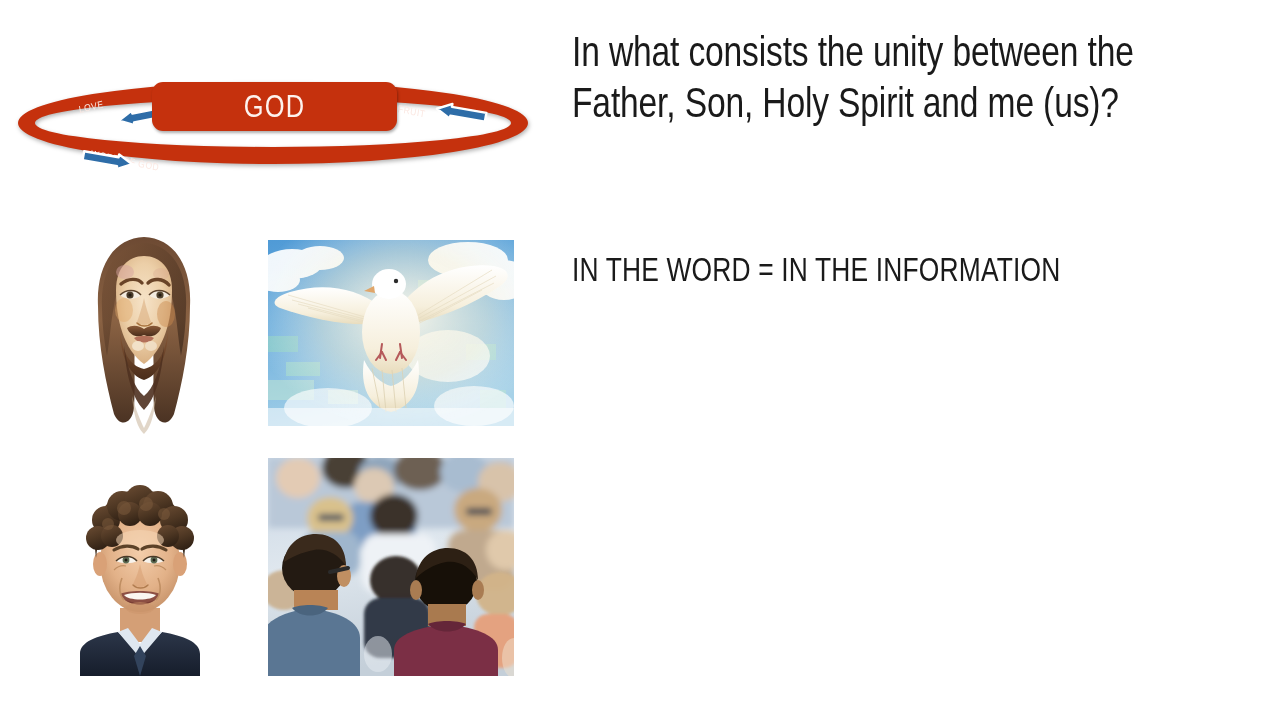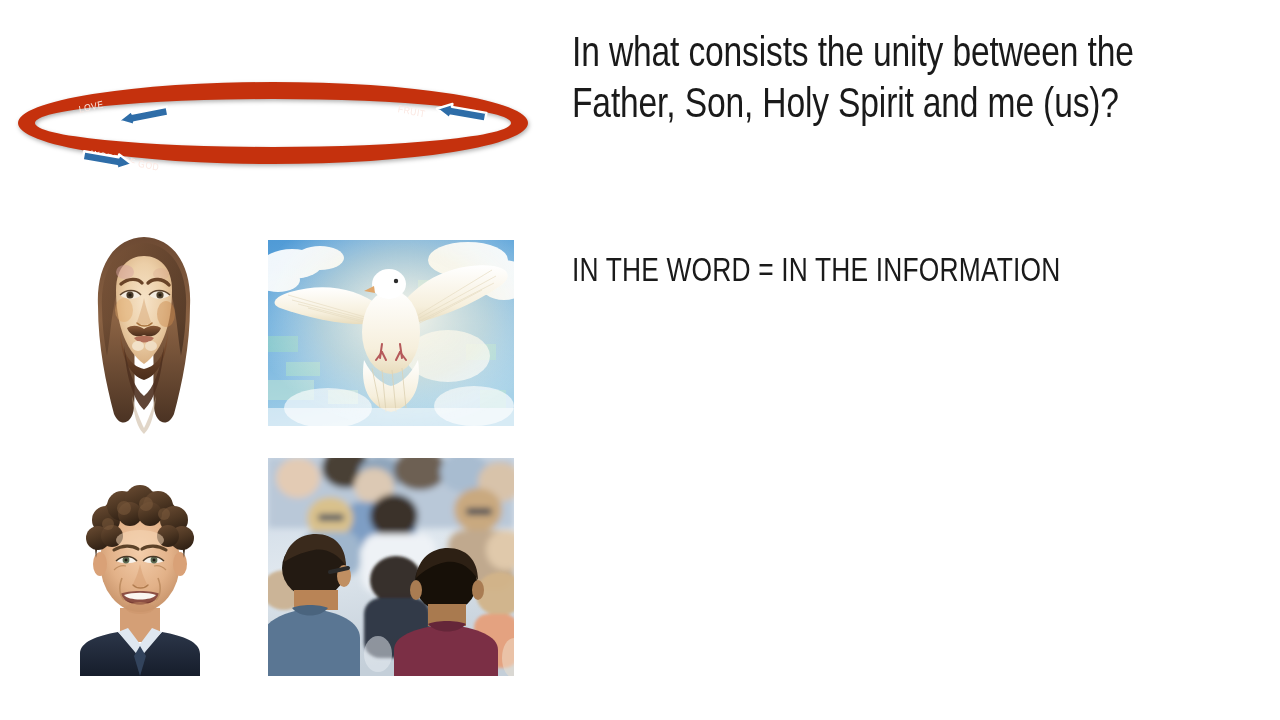--- a/index.html
+++ b/index.html
@@ -155,20 +155,23 @@
 
     <div class="ring-label fruit">FRUIT</div>
     <div class="arrow" style="left:417px; top:33px;">
       <svg width="52" height="16" viewBox="0 0 52 16" transform="rotate(10)">
         <g stroke="#FFFFFF" stroke-width="2.4" stroke-linejoin="round">
           <path d="M16,3.5 L16,0.5 L1.5,8 L16,15.5 L16,12.5 L51,12.5 L51,3.5 Z" fill="#2E6DA8"></path>
         </g>
       </svg>
     </div>
 
+    <div class="god-box">
+      <span class="god-label">GOD</span>
+    </div>
   </div>
 
   <div class="photo photo-jesus">
     <svg width="132" height="208" viewBox="0 0 132 208">
       <defs>
         <radialGradient id="skinG" cx="50%" cy="42%" r="58%">
           <stop offset="0%" stop-color="#f6e3c8"></stop>
           <stop offset="60%" stop-color="#eccfa8"></stop>
           <stop offset="100%" stop-color="#d9b184"></stop>
         </radialGradient>

